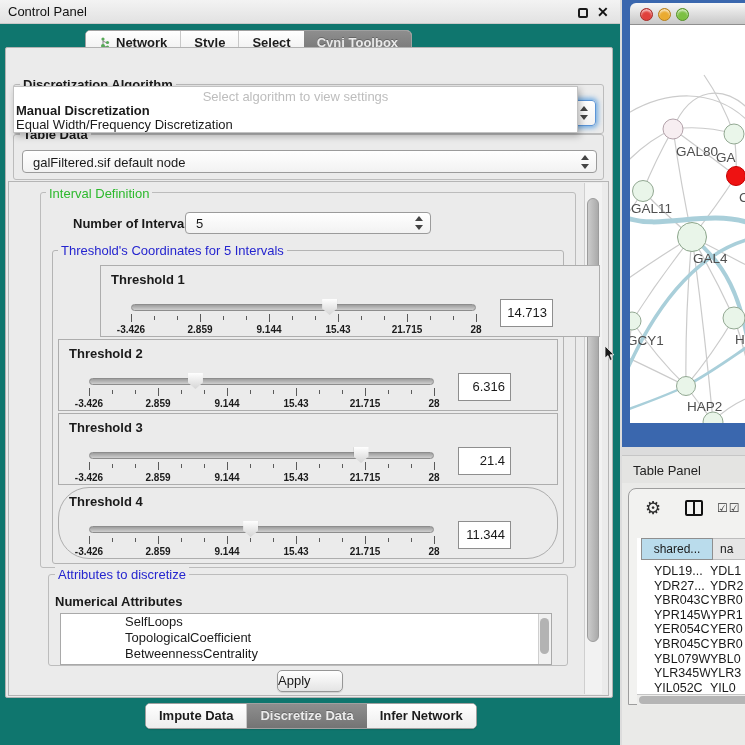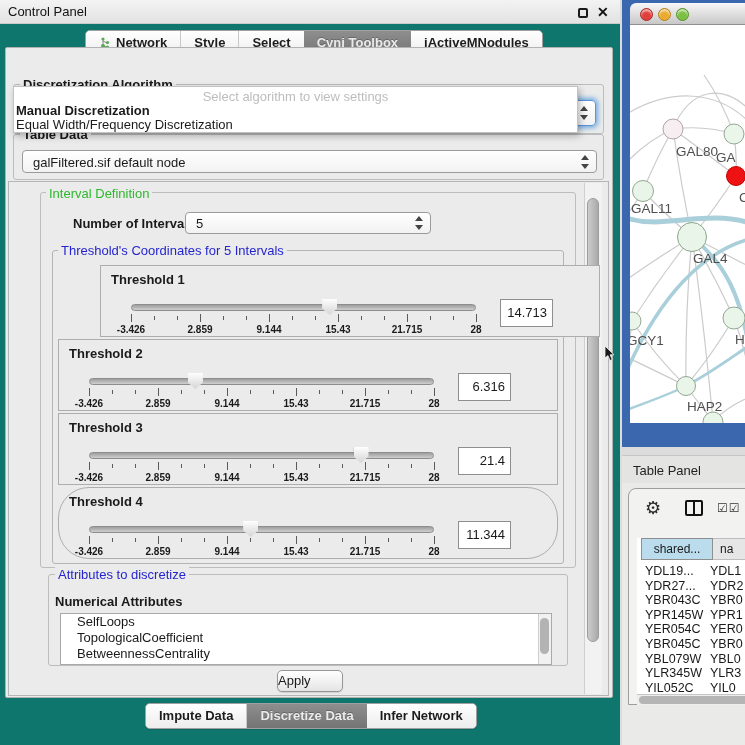--- a/index.html
+++ b/index.html
@@ -66,21 +66,21 @@
   .tick { position:absolute; width:1px; background:#5a5a5a; top:2px; height:4px; }
   .tick.major { height:8px; top:0; }
   .tick-labels { position:absolute; left:0; top:30px; width:100%; height:12px; }
   .tick-labels span { position:absolute; transform:translateX(-50%); font-size:10px; font-weight:bold; white-space:nowrap; }
   .t-value { position:absolute; left:399px; top:33px; width:53px; height:28px; background:#fff; border:1px solid #8e8e8e; font-size:13px; text-align:right; padding-right:5px; line-height:26px; }
 
   #attr-group { left:48px; top:574px; width:520px; height:92px; }
   #attr-title { left:55px; top:567px; }
   #attr-sublabel { position:absolute; left:55px; top:594px; font-size:13px; font-weight:bold; }
   #attr-list { position:absolute; left:60px; top:613px; width:492px; height:52px; background:#fff; border:1px solid #a9a9a9; overflow:hidden; }
-  .list-item { height:16px; line-height:16px; font-size:13px; padding-left:16px; }
+  .list-item { height:16px; line-height:16px; font-size:13px; padding-left:16px;margin-left:48px; }
   #attr-sb { position:absolute; right:0; top:0; width:13px; height:100%; background:#f1f1f1; border-left:1px solid #cfcfcf; }
   #attr-sb-thumb { position:absolute; right:2px; top:4px; width:9px; height:36px; border-radius:5px; background:#b3b3b3; }
 
   #apply-btn { position:absolute; left:277px; top:670px; width:66px; height:22px; border:1px solid #969696; border-radius:5px; background:linear-gradient(#ffffff,#e4e4e4); font-size:13px; text-align:left; line-height:20px; box-shadow:0 1px 1px rgba(0,0,0,.12); }
 
   #mouse-cursor { position:absolute; left:604px; top:346px; z-index:60; }
 
   
   #net-window { position:absolute; left:622px; top:0; width:123px; height:447px; background:#3a67ae; }
   #net-titlebar { position:absolute; left:8px; top:3px; width:115px; height:22px; border-radius:6px 0 0 0; background:linear-gradient(#f7f7f7,#c8c8c8); border-bottom:1px solid #8f8f8f; }
@@ -97,21 +97,21 @@
   #gear-icon { position:absolute; left:16px; top:8px; font-size:18px; color:#2e2e2e; }
   #cols-icon { position:absolute; left:56px; top:11px; width:18px; height:16px; border:2px solid #111; border-radius:2px; }
   #cols-icon::after { content:""; position:absolute; left:6px; top:0; width:2px; height:12px; background:#111; }
   #check-icons { position:absolute; left:88px; top:12px; font-size:12px; color:#333; letter-spacing:1px; white-space:nowrap; }
   #tp-table { position:absolute; left:8px; top:49px; width:115px; height:160px; background:#fff; }
   #tp-thead { position:absolute; left:0; top:0; width:115px; height:22px; display:flex; }
   #th-shared { width:72px; margin-left:4px; background:#badcec; border:1px solid #8f8f8f; font-size:12px; text-align:center; line-height:20px; }
   #th-name { flex:1; background:#e6e6e6; border:1px solid #bdbdbd; border-left:none; font-size:12px; line-height:20px; padding-left:7px; }
   #tp-rows { position:absolute; left:0; top:26px; width:115px; height:130px; overflow:hidden; }
   .tp-row { height:14.6px; font-size:12.5px; display:flex; }
-  .tp-row .c1 { width:73px; padding-left:8px; white-space:nowrap; overflow:hidden; }
+  .tp-row .c1 { width:73px; padding-left:17px; white-space:nowrap; overflow:hidden; }
   .tp-row .c2 { flex:1; white-space:nowrap; overflow:hidden; }
   #tp-hscroll { position:absolute; left:0; top:156px; width:115px; height:11px; background:#ededeb; border-top:1px solid #c6c6c6; }
   #tp-hthumb { position:absolute; left:2px; top:1px; width:110px; height:8px; border-radius:4px; background:#b5b5b5; }
 </style>
 </head>
 <body>
 
 <div id="left-panel">
 
   <div id="titlebar">
@@ -132,23 +132,20 @@
       <span>Network</span>
     </span>
     <span class="tabseg sep">
         <span>Style</span>
       </span>
     <span class="tabseg">
         <span>Select</span>
       </span>
     <span class="tabseg active">
         <span>Cyni Toolbox</span>
-      </span>
-    <span class="tabseg">
-        <span>jActiveMNodules</span>
       </span>
   </div>
 
   <div id="outer-panel"></div>
 
   <div class="group" id="algo-group"></div>
   <span class="group-title gt-bold" id="algo-title">Discretization Algorithm</span>
   <div class="combo" id="algo-combo">
       <span class="stepper"></span>
     </div>

